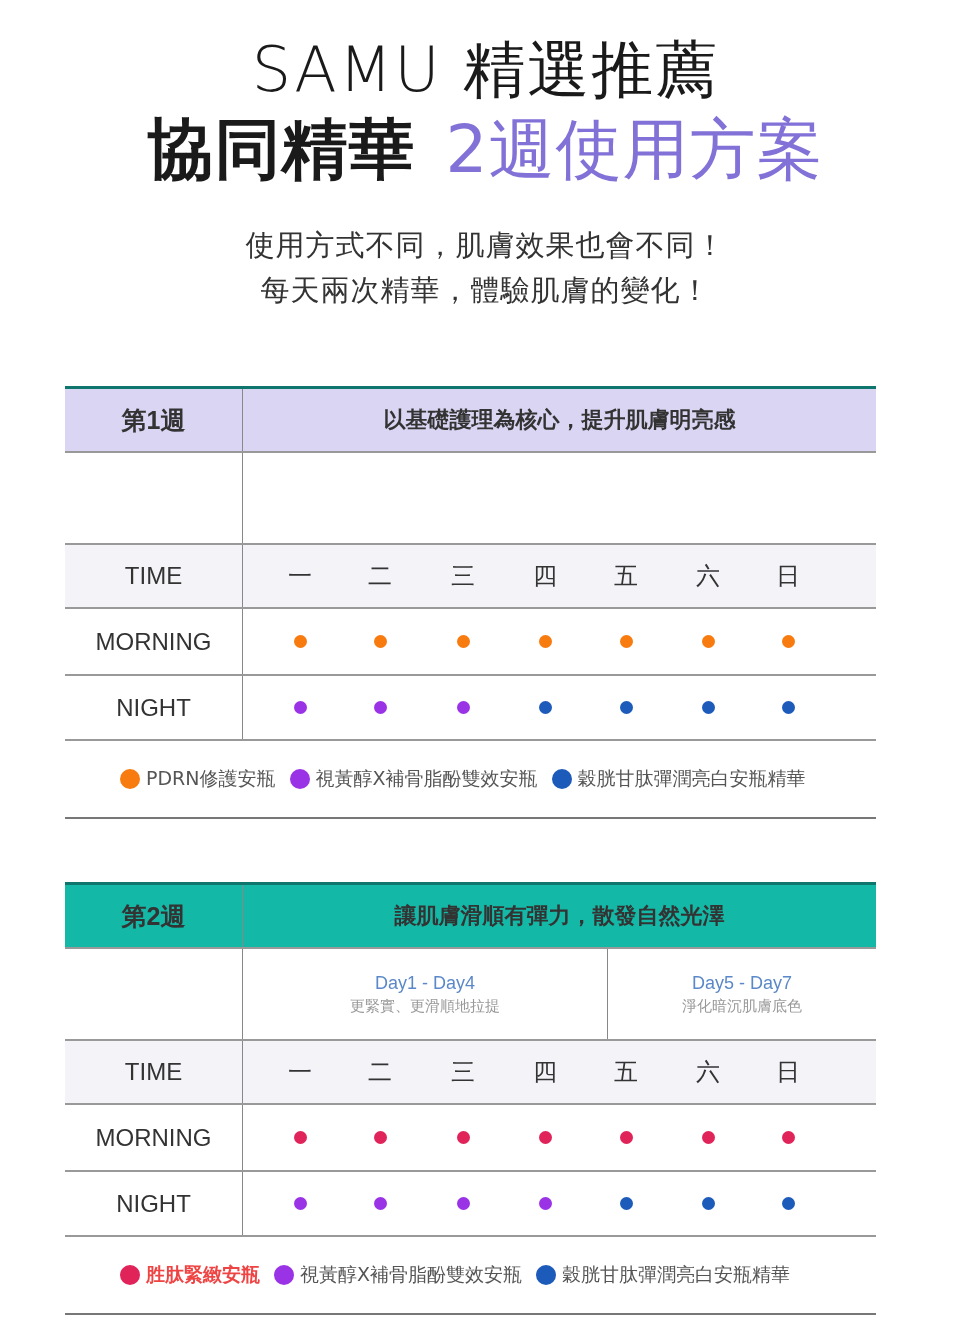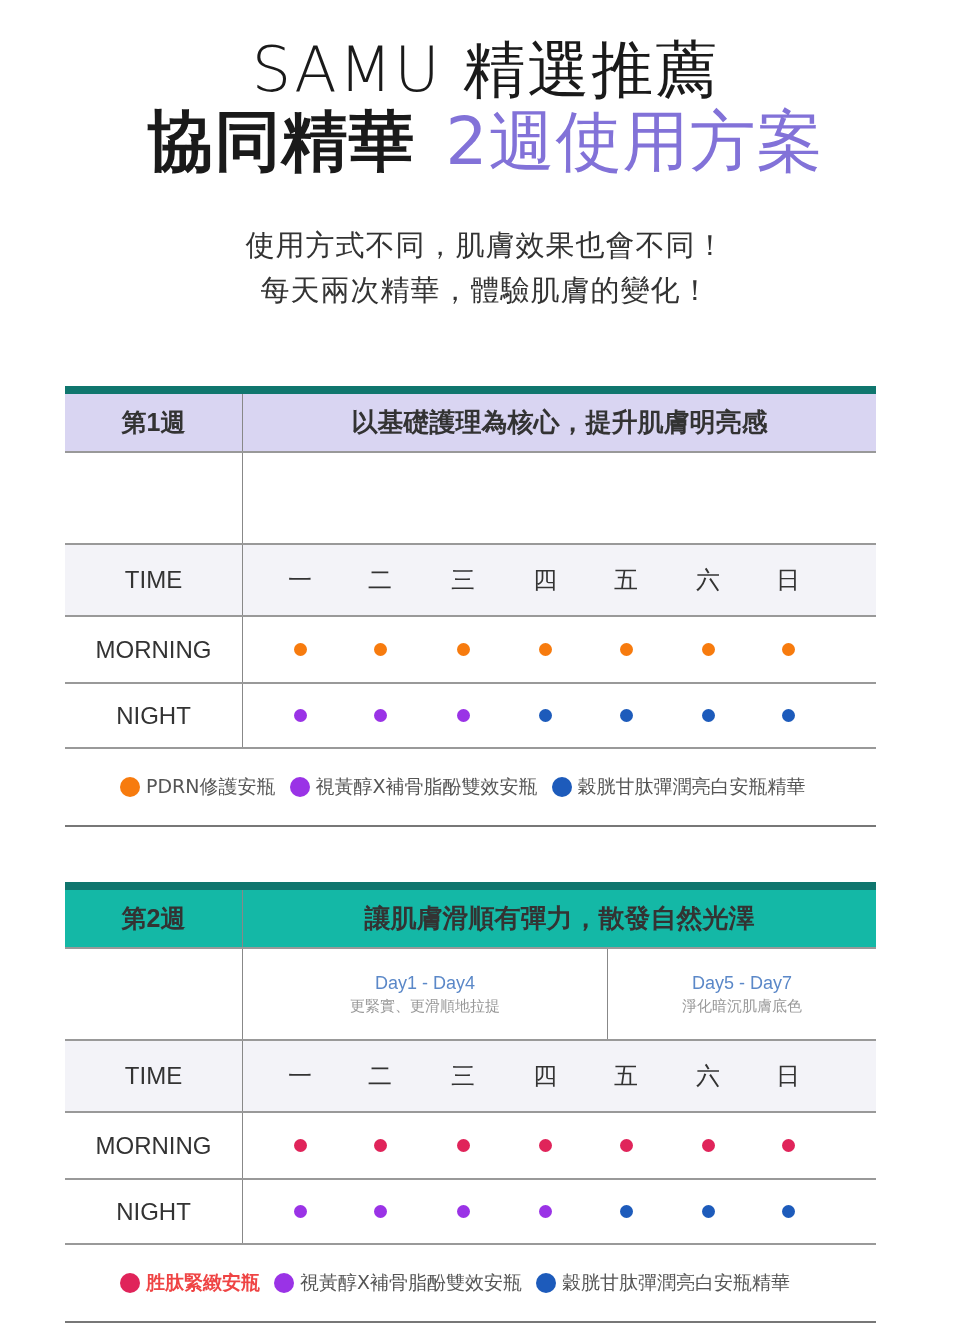--- a/index.html
+++ b/index.html
@@ -1,47 +1,47 @@
 <!DOCTYPE html>
 <html><head>
 <meta charset="utf-8">
 <style>
   * { box-sizing: border-box; margin: 0; padding: 0; }
   html, body { width: 971px; height: 1336px; background: #ffffff; overflow: hidden; }
   body { font-family: "DejaVu Sans", "Liberation Sans", sans-serif; color: #222; position: relative; }
 
   .title1 { position: absolute; left: 0; width: 971px; top: 30px; text-align: center;
             font-size: 62px; font-weight: 300; color: #1a1a1a; letter-spacing: 2px; line-height: 80px; }
-  .title2 { position: absolute; left: 0; width: 971px; top: 100px; text-align: center;
+  .title2 { position: absolute; left: 0; width: 971px; top: 108px; text-align: center;
             font-size: 66px; font-weight: 700; line-height: 84px; color: #1a1a1a; letter-spacing: 1px; }
   .title2 .accent { color: #8272d8; font-weight: 400; margin-left: 30px; }
 
   .sub { position: absolute; left: 0; width: 971px; text-align: center; font-size: 29px;
          color: #333; line-height: 44px; font-weight: 300; letter-spacing: 1px; }
   .sub1 { top: 223px; }
   .sub2 { top: 268px; }
 
   .week { position: absolute; left: 65px; width: 811px; }
   .week1 { top: 386px; }
   .week2 { top: 882px; }
 
   .row { position: relative; width: 811px; border-bottom: 2px solid #999; display: flex; }
-  .row.head { border-top: 8px solid #0f766e; height: 67px; }
+  .row.head { border-top: 3px solid #0f766e; height: 67px; }
   .week1 .row.head { background: #d9d5f2; }
   .week2 .row.head { background: #14b8a6; }
   .row.phase { height: 92px; background: #fff; }
-  .row.time { height: 72px; background: #f3f3f8; }
+  .row.time { height: 64px; background: #f3f3f8; }
   .row.morning { height: 67px; background: #fff; }
   .row.night { height: 65px; background: #fff; }
 
   .lbl { width: 178px; border-right: 1.5px solid #888; display: flex; align-items: center;
          justify-content: center; font-size: 24px; color: #333; font-family: "Liberation Sans", sans-serif; }
   .row.head .lbl { font-size: 25px; font-weight: 700; color: #333; }
   .main { flex: 1; position: relative; display: flex; align-items: center; }
-  .row.head .main { justify-content: center; font-size: 26px; font-weight: 700; color: #333; }
+  .row.head .main { justify-content: center; font-size: 22px; font-weight: 700; color: #333; }
 
   .phase-cell { height: 100%; display: flex; flex-direction: column; align-items: center; justify-content: center; }
   .phase-cell + .phase-cell { border-left: 1.5px solid #888; }
   .phase-day { font-size: 18px; color: #8c80d6; font-family: "Liberation Sans", sans-serif; line-height: 24px; }
   .week2 .phase-day { color: #5b88c8; }
   .phase-desc { font-size: 15px; color: #999; line-height: 22px; }
 
   .days { position: absolute; left: 0; top: 0; width: 100%; height: 100%; }
   .dcell { position: absolute; top: 0; height: 100%; width: 60px; margin-left: -30px;
            display: flex; align-items: center; justify-content: center; }

